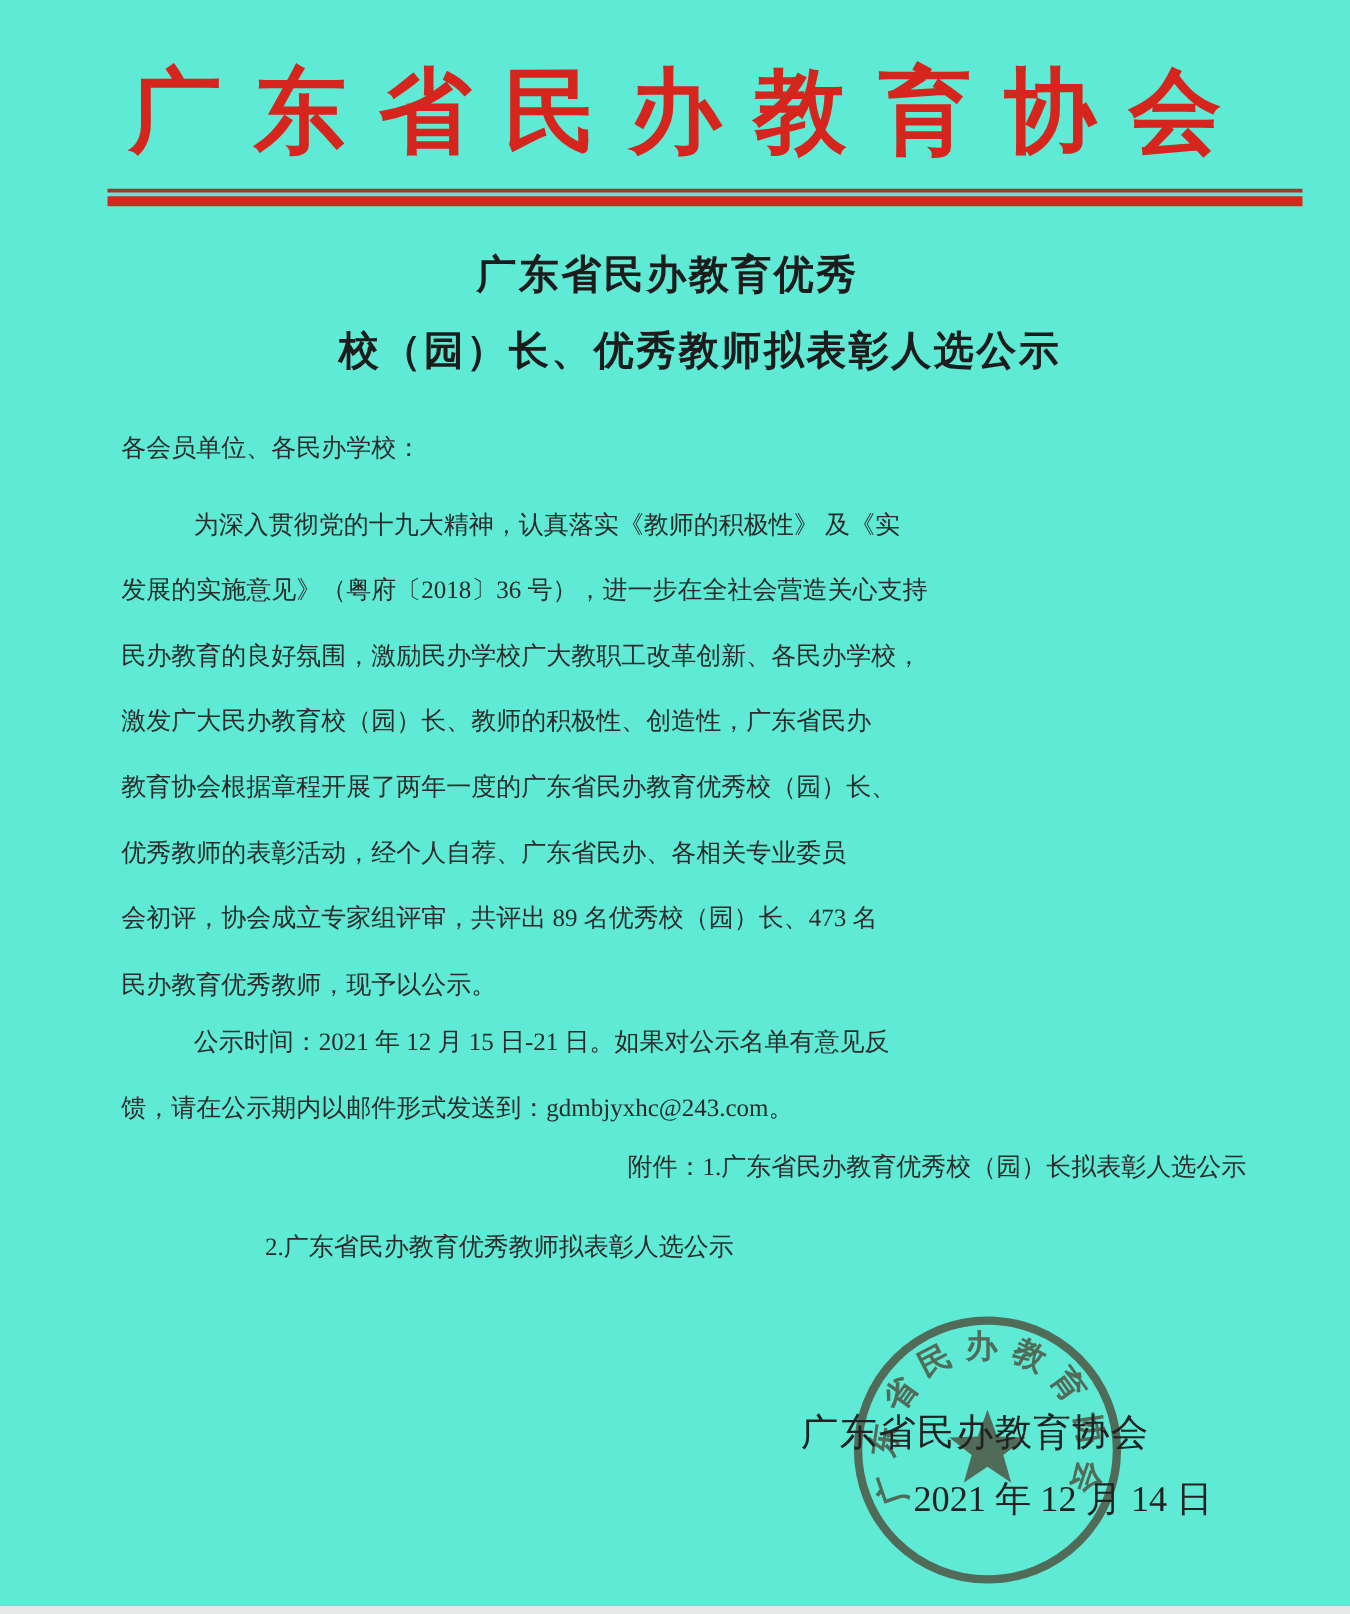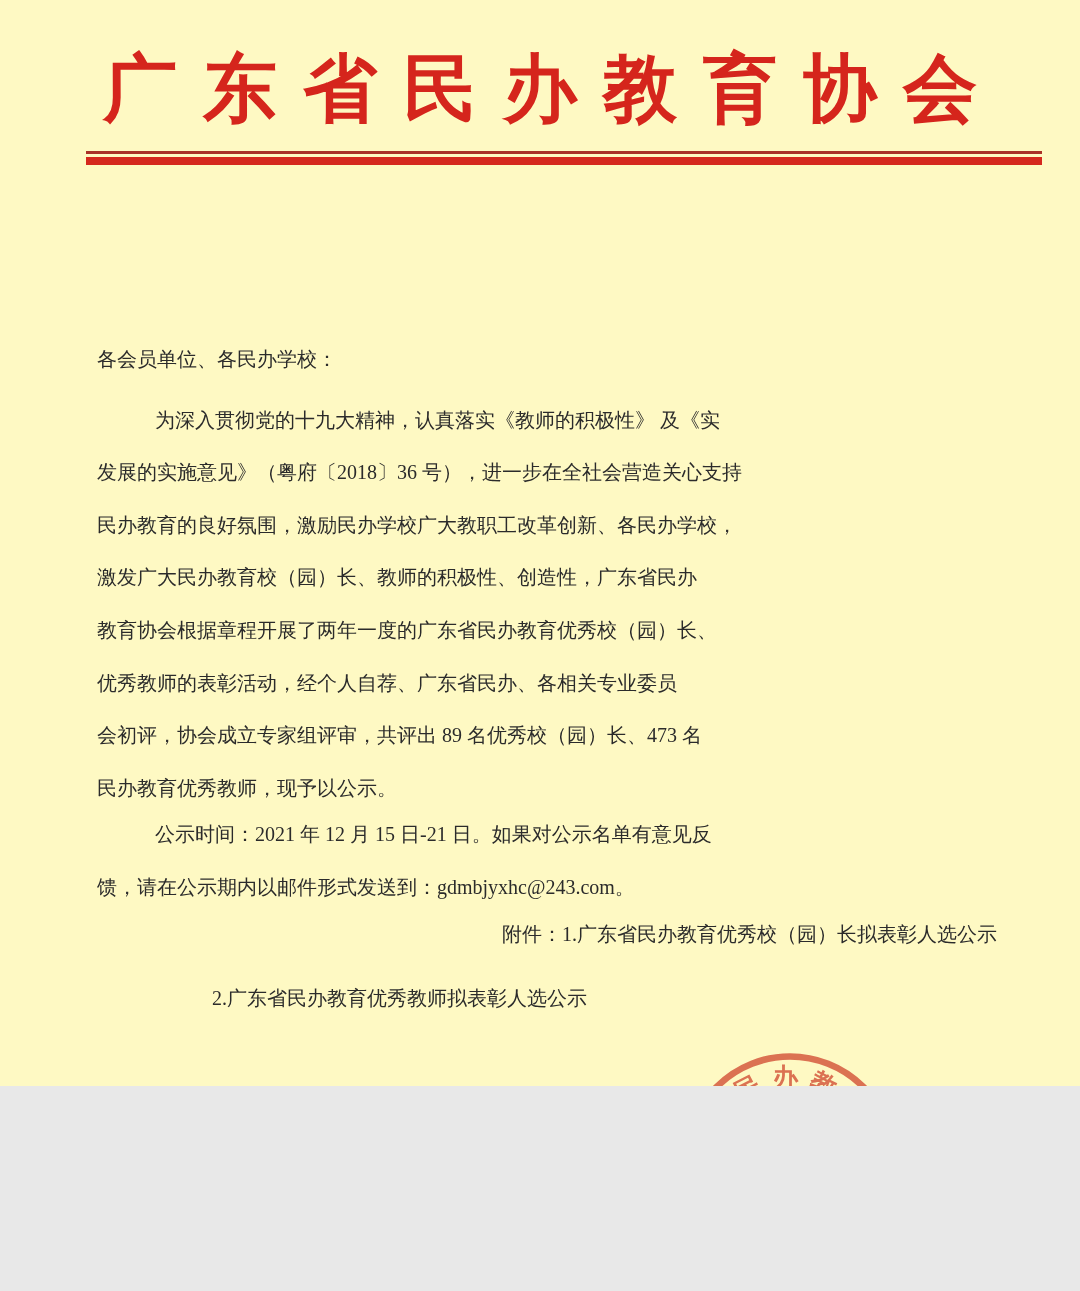--- a/index.html
+++ b/index.html
@@ -1,20 +1,20 @@
 <!DOCTYPE html>
 <html><head>
 <meta charset="utf-8">
 <style>
   html,body{margin:0;padding:0;background:#e8e8e8;}
   .page{
     position:relative;
-    width:1080px;height:1086px;
+    width:1080px;height:1285px;
     margin:0 auto;
-    background:#fef9c3;
+    background:#5eead4;
     overflow:hidden;
     font-family:"Liberation Serif","DejaVu Serif",serif;
     color:#2b2b2b;
   }
   
   .org-header{
     position:absolute;left:0;top:40px;width:100%;
     text-align:center;
     font-size:74px;font-weight:bold;
     letter-spacing:26px;padding-left:26px;box-sizing:border-box;
@@ -65,20 +65,24 @@
 <div class="page">
 
   <div class="org-header">广东省民办教育协会</div>
 
   <div class="divider">
     <div class="thin"></div>
     <div class="gap"></div>
     <div class="thick"></div>
   </div>
 
+  <div class="doc-title">
+    <div class="t1">广东省民办教育优秀</div>
+    <div class="t2">校（园）长、优秀教师拟表彰人选公示</div>
+  </div>
 
   <div class="body-text">
     <div class="line salutation">各会员单位、各民办学校：</div>
 
     <div>
       <div class="line indent2">为深入贯彻党的十九大精神，认真落实《教师的积极性》 及《实</div>
       <div class="line">发展的实施意见》（粤府〔2018〕36 号），进一步在全社会营造关心支持</div>
       <div class="line">民办教育的良好氛围，激励民办学校广大教职工改革创新、各民办学校，</div>
       <div class="line">激发广大民办教育校（园）长、教师的积极性、创造性，广东省民办</div>
       <div class="line">教育协会根据章程开展了两年一度的广东省民办教育优秀校（园）长、</div>

